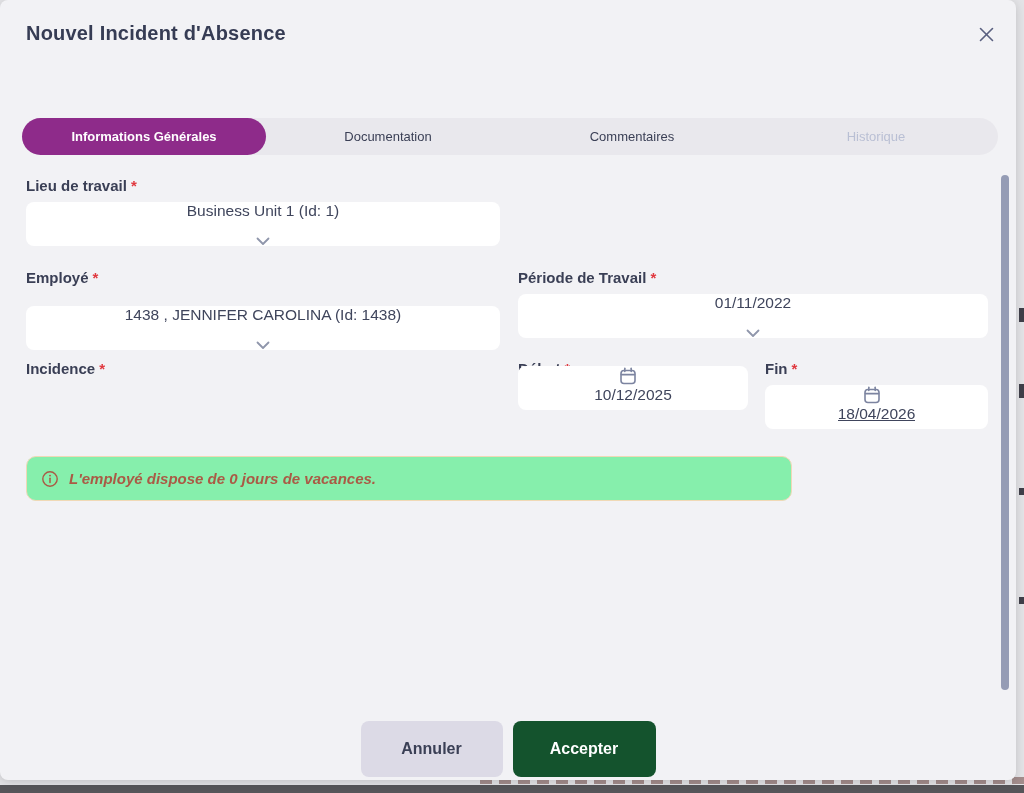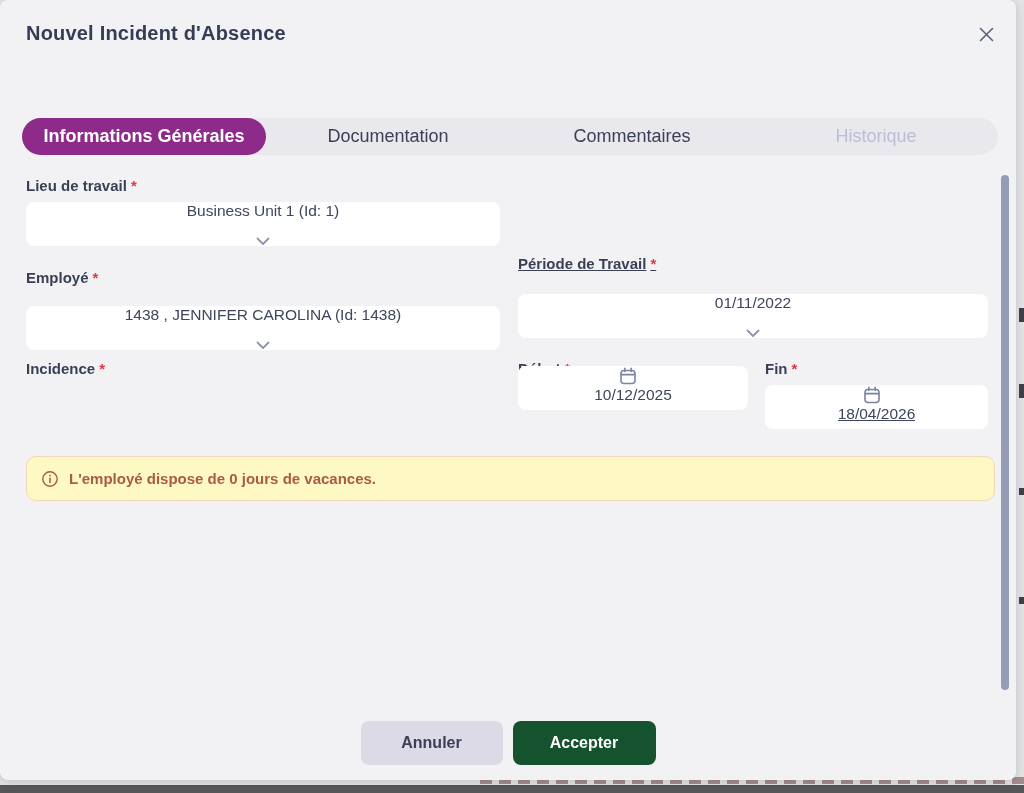--- a/index.html
+++ b/index.html
@@ -41,21 +41,21 @@
     display:flex; align-items:center; justify-content:center; cursor:pointer;
   }
 
   
   .tabbar {
     position:absolute; left:22px; top:118px; width:976px; height:37px;
     background:#e9e8ed; border-radius:19px; display:flex;
   }
   .tab {
     flex:1; display:flex; align-items:center; justify-content:center;
-    font-size:18px; font-weight:500; color:#3a3f55; cursor:pointer;
+    font-size:13px; font-weight:500; color:#3a3f55; cursor:pointer;
     border-radius:19px;
   }
   .tab.active { background:#8e2b8a; color:#ffffff; font-weight:600; }
   .tab.disabled { color:#b9bfd4; cursor:default; }
 
   
   .field-label {
     position:absolute; font-size:15px; font-weight:700; color:#3a3f55;
   }
   .req { color:#e0393f; margin-left:4px; font-weight:700; }
@@ -64,34 +64,34 @@
     position:absolute; height:44px; background:#ffffff; border-radius:8px;
     display:flex; align-items:center; padding:0 14px;
     font-size:15.5px; font-weight:500; color:#3f455c; cursor:pointer;flex-direction:column;
   }
   .field .value { flex:1; white-space:nowrap; overflow:hidden; }
   .field .chev { flex:0 0 auto; display:flex; align-items:center; }
   .field .cal { flex:0 0 auto; display:flex; align-items:center; margin-right:10px; }
 
   
   .notice {
-    position:absolute; left:26px; top:456px; width:969px; height:45px;
-    background:#fef9c3; border:1px solid #f0d9b6; border-radius:10px;
+    position:absolute; left:26px; top:456px; width:766px; height:45px;
+    background:#86efac; border:1px solid #f0d9b6; border-radius:10px;
     display:flex; align-items:center; padding:0 14px;
-    color:#aa5a45; font-size:15px; font-weight:700;
+    color:#aa5a45; font-size:15px; font-weight:700;font-style:italic;
   }
   .notice .n-icon { display:flex; align-items:center; margin-right:10px; }
 
   
   .footer {
     position:absolute; left:0; top:721px; width:1016px;
     display:flex; justify-content:center; gap:10px;
   }
   .btn {
-    height:44px; border:none; border-radius:8px; font-size:16px; font-weight:600;
+    height:56px; border:none; border-radius:8px; font-size:16px; font-weight:600;
     font-family:"Liberation Sans", sans-serif; cursor:pointer;
     display:flex; align-items:center; justify-content:center;
   }
   .btn-cancel { width:142px; background:#dcdae6; color:#3a3f55; }
   .btn-accept { width:143px; background:#14532d; color:#ffffff; }
 
   
   .scroll-thumb {
     position:absolute; left:1001px; top:175px; width:8px; height:515px;
     background:#959cb5; border-radius:4px; cursor:grab;
@@ -142,21 +142,21 @@
   </div>
   <div class="field" style="left:26px; top:306px; width:474px;">
     <span class="value">1438 , JENNIFER CAROLINA (Id: 1438)</span>
     <span class="chev">
       <svg width="14" height="9" viewBox="0 0 14 9">
           <polyline points="1.5,1.5 7,7 12.5,1.5" fill="none" stroke="#8f96ab" stroke-width="1.8" stroke-linecap="round" stroke-linejoin="round"></polyline>
         </svg>
     </span>
   </div>
 
-  <div class="field-label" style="left:518px; top:255px;text-decoration:underline;">
+  <div class="field-label" style="left:518px; top:269px;">
     <span>Période de Travail</span><span class="req">*</span>
   </div>
   <div class="field" style="left:518px; top:294px; width:470px;">
     <span class="value">01/11/2022</span>
     <span class="chev">
       <svg width="14" height="9" viewBox="0 0 14 9">
           <polyline points="1.5,1.5 7,7 12.5,1.5" fill="none" stroke="#8f96ab" stroke-width="1.8" stroke-linecap="round" stroke-linejoin="round"></polyline>
         </svg>
     </span>
   </div>

